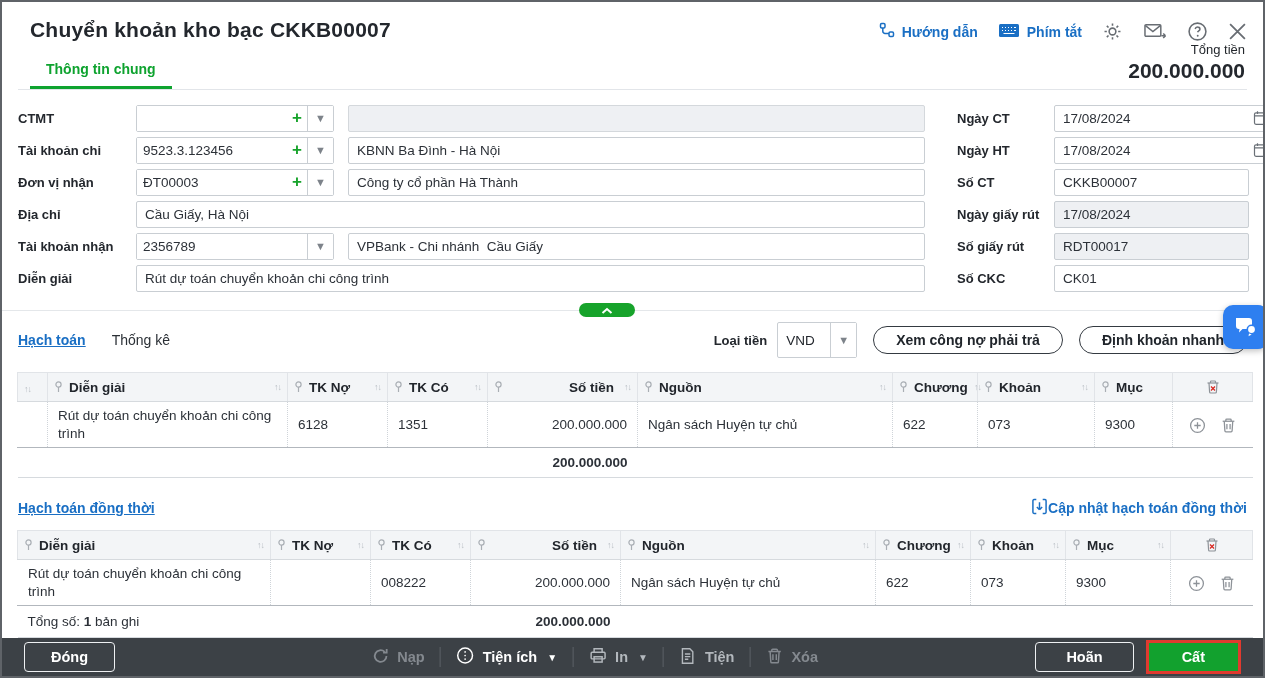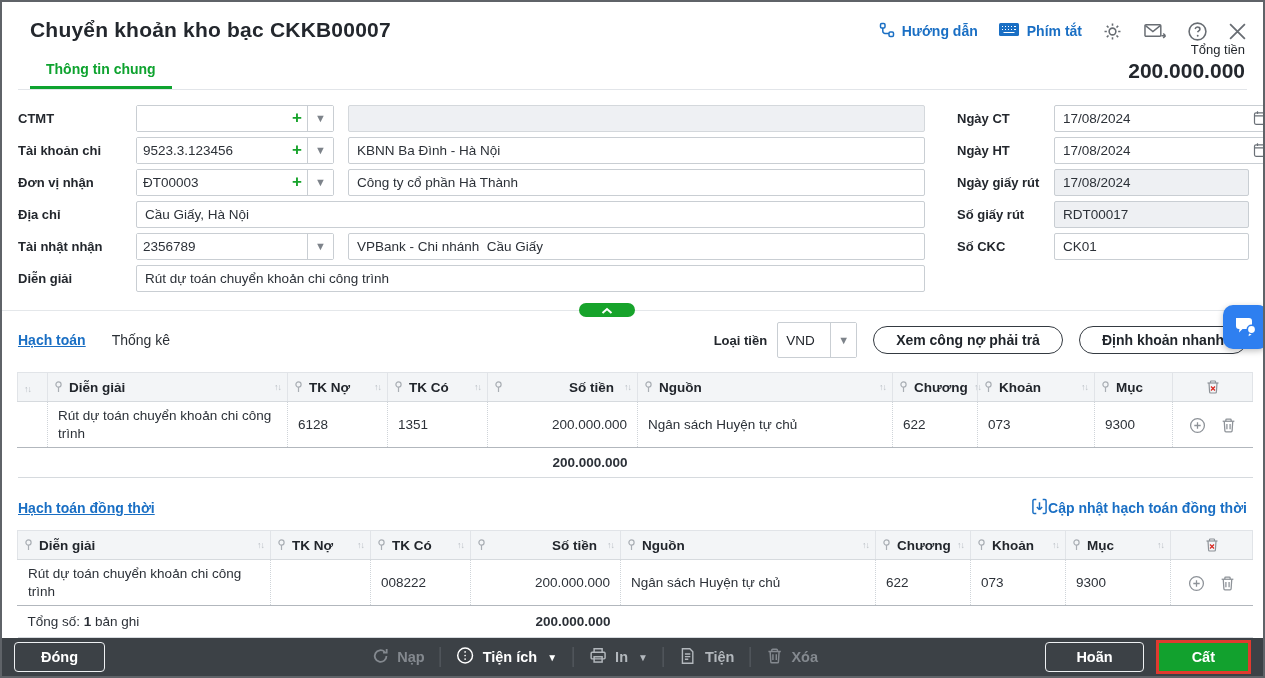--- a/index.html
+++ b/index.html
@@ -2,21 +2,21 @@
 <html><head>
 <meta charset="utf-8">
 <style>
   * { margin:0; padding:0; box-sizing:border-box; }
   html,body { width:1265px; height:678px; }
   body { font-family:"Liberation Sans","DejaVu Sans",sans-serif; font-size:13.5px; color:#23272d; background:#fff; }
   .frame { width:1265px; height:678px; border:2px solid #5f6368; background:#fff; display:flex; flex-direction:column; position:relative; overflow:hidden; }
 
   
   .hdr { padding:8px 16px 0 16px; }
-  .hdr-row1 { display:flex; align-items:center; }
+  .hdr-row1 { display:flex; align-items:flex-end; }
   .title { font-size:21px; font-weight:700; padding:8px 0 0 12px; letter-spacing:.2px; }
   .hdr-right { margin-left:auto; display:flex; align-items:center; gap:20px; padding-top:10px; }
   .hlink { display:flex; align-items:center; gap:7px; color:#1a6fc4; font-weight:700; font-size:14px; cursor:pointer; }
   .hicon { color:#686d73; display:flex; align-items:center; cursor:pointer; }
   .hdr-row2 { display:flex; align-items:flex-end; border-bottom:1px solid #e2e5e9; margin-top:0; }
   .tab-active { margin-left:12px; color:#0ea32f; font-weight:700; font-size:14px; padding:12px 16px 9px; border-bottom:3px solid #0ea32f; cursor:pointer; }
   .total-box { margin-left:auto; text-align:right; padding:0 2px 6px 0; }
   .total-label { font-size:13px; color:#23272c; }
   .total-value { font-size:21px; font-weight:700; margin-top:2px; }
 
@@ -63,21 +63,21 @@
   .num-r { text-align:right; }
   .act-cell { text-align:center; border-right:none !important; }
   .acticon { color:#8d9298; display:inline-flex; vertical-align:middle; margin:0 5px; cursor:pointer; }
   .pin { display:inline-flex; flex-shrink:0; }
 
   
   .sec2-head { display:flex; align-items:center; padding:20px 16px 6px; }
   .upd-link { margin-left:auto; display:flex; align-items:center; color:#1a6fc4; font-weight:700; font-size:14px; cursor:pointer; }
 
   
-  .toolbar { margin-top:auto; height:46px; background:#3c4146; display:flex; align-items:center; padding:0 12px; position:relative; }
+  .toolbar { margin-top:auto; height:46px; background:#3c4146; display:flex; align-items:center; padding:0 22px; position:relative; }
   .tbtn-outline { border:1.5px solid #eef0f2; color:#fff; border-radius:4px; padding:6px 26px; font-weight:700; font-size:14.5px; background:transparent; cursor:pointer; font-family:inherit; }
   .tb-center { position:absolute; left:47%; transform:translateX(-50%); display:flex; align-items:center; gap:15px; }
   .tb-item { display:flex; align-items:center; gap:8px; font-weight:700; font-size:14.5px; cursor:pointer; }
   .tb-dim { color:#84898f; }
   .tb-mid { color:#b3b8bd; }
   .tb-bright { color:#fff; }
   .tb-sep { width:1px; height:20px; background:#5c6167; }
   .caret { font-size:10px; margin-left:2px; }
   .tb-right { margin-left:auto; display:flex; align-items:center; gap:12px; }
   .cat-highlight { border:3px solid #e03a2f; }
@@ -185,21 +185,21 @@
       </div>
 
       <div class="frow">
         <span class="flabel">Địa chỉ</span>
         <div class="wide">
           <input value="Cầu Giấy, Hà Nội" style="">
         </div>
       </div>
 
       <div class="frow">
-        <span class="flabel">Tài nhật nhận</span>
+        <span class="flabel">Tài khoản nhận</span>
         <div class="combo">
           <input value="2356789" style="">
           <span class="ddbtn">▼</span>
         </div>
         <div class="desc">
           <input value="VPBank - Chi nhánh  Cầu Giấy" style="">
         </div>
       </div>
 
       <div class="frow">
@@ -226,20 +226,26 @@
       <div class="frow">
         <span class="flabel-r">Ngày HT</span>
         <div class="rfield">
           <input value="17/08/2024" style="">
           <span class="calbtn">
               <svg width="16" height="16" viewBox="0 0 16 16" fill="none" stroke="#6a7077" stroke-width="1.2">
                 <rect x="1.5" y="2.8" width="13" height="11.5" rx="1.5"></rect>
                 <path d="M4.5 1.2v2.8M11.5 1.2v2.8M1.5 5.8h13"></path>
               </svg>
             </span>
+        </div>
+      </div>
+      <div class="frow">
+        <span class="flabel-r">Số CT</span>
+        <div class="rfield">
+          <input value="CKKB00007" style="">
         </div>
       </div>
       <div class="frow">
         <span class="flabel-r">Ngày giấy rút</span>
         <div class="rfield disabled-f">
           <input disabled="" value="17/08/2024" style="">
         </div>
       </div>
       <div class="frow">
         <span class="flabel-r">Số giấy rút</span>

